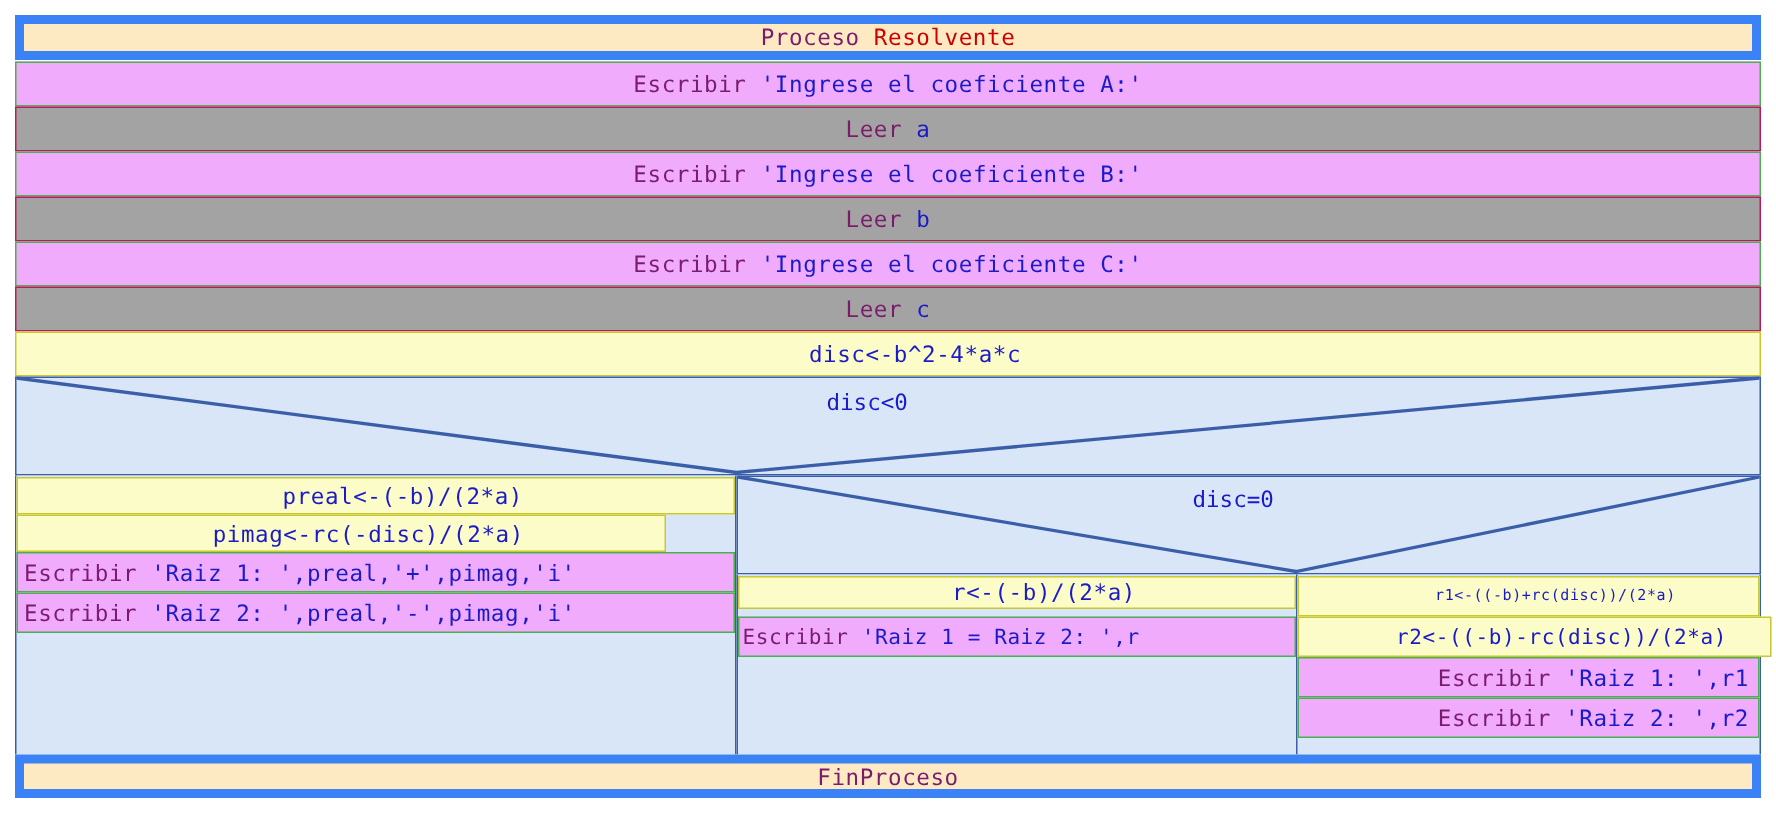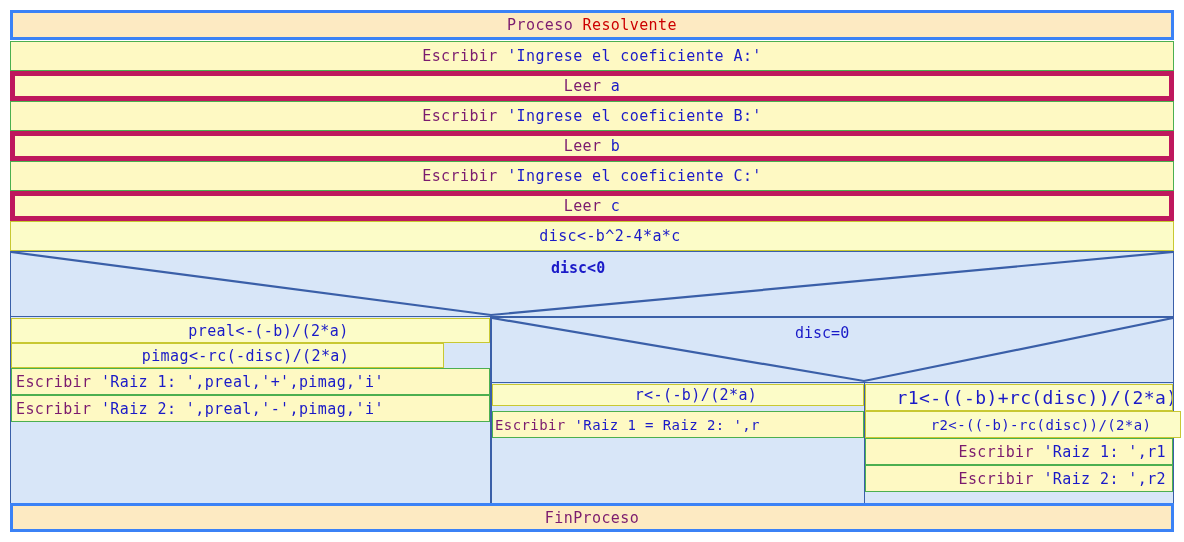--- a/index.html
+++ b/index.html
@@ -30,29 +30,29 @@
     justify-content: center;
     font-size: 15px;
     letter-spacing: 0.4px;
     white-space: pre;
     overflow: hidden;
   }
 
   
   .blk-process {          
     background: #fdeac2;
-    border: 3px solid #3b82f6;
+    border: 6px solid #3b82f6;
   }
   .blk-write {            
-    background: #fef9c3;
+    background: #f0abfc;
     border: 1px solid #4caf50;
   }
   .blk-read {             
-    background: #fef9c3;
-    border: 5px solid #be185d;
+    background: #a3a3a3;
+    border: 1px solid #be185d;
   }
   .blk-assign {           
     background: #fcfcc8;
     border: 1px solid #c8c832;
     padding-left: 36px;
   }
   .blk-branchfill {       
     background: #d8e6f8;
     border-left: 1px solid #3a5fa8;
     border-right: 1px solid #3a5fa8;
@@ -121,21 +121,21 @@
 
   <div class="row blk-assign" style="left:10px; top:221px; width:1164px; height:30px;">
     <span class="kw"></span><span class="expr">disc&lt;-b^2-4*a*c</span>
   </div>
 
   <div style="position:absolute; left:10px; top:251px; width:1164px; height:66px;
               background:#d8e6f8; border:1px solid #3a5fa8; box-sizing:border-box;"></div>
   <svg class="decision-svg" style="left:10px; top:251px;" width="1164" height="66" viewBox="0 0 1164 66">
     <polyline points="1,1 481,64 1163,1" fill="none" stroke="#3a5fa8" stroke-width="2.2"></polyline>
   </svg>
-  <div class="dec-text" style="left:551px; top:259px;font-weight:bold;">disc&lt;0</div>
+  <div class="dec-text" style="left:551px; top:259px;">disc&lt;0</div>
   <div class="branch-label" style="left:16px; top:294px;">Si</div>
   <div class="branch-label" style="left:1139px; top:294px;">No</div>
 
   <div class="row blk-branchfill" style="left:10px; top:317px; width:481px; height:186px;"></div>
 
   <div class="row blk-assign" style="left:11px; top:318px; width:479px; height:25px;justify-content:center;">
     <span class="kw"></span><span class="expr">preal&lt;-(-b)/(2*a)</span>
   </div>
 
   <div class="row blk-assign" style="left:11px; top:343px; width:433px; height:25px;">
@@ -164,21 +164,21 @@
   <div class="row blk-assign" style="left:492px; top:384px; width:372px; height:22px;">
     <span class="kw"></span><span class="expr">r&lt;-(-b)/(2*a)</span>
   </div>
 
   <div class="row blk-write" style="left:492px; top:411px; width:372px; height:27px; justify-content:flex-start; padding-left:2px; font-size:14px;">
     <span class="kw">Escribir </span><span class="expr">'Raiz 1 = Raiz 2: ',r</span>
   </div>
 
   <div class="row blk-branchfill" style="left:864px; top:383px; width:310px; height:120px;"></div>
 
-  <div class="row blk-assign" style="left:865px; top:384px; width:308px; height:27px; font-size:18px;">
+  <div class="row blk-assign" style="left:865px; top:384px; width:308px; height:27px; font-size:10px;">
     <span class="kw"></span><span class="expr">r1&lt;-((-b)+rc(disc))/(2*a)</span>
   </div>
 
   <div class="row blk-assign" style="left:865px; top:411px; width:316px; height:27px; font-size:14px;">
     <span class="kw"></span><span class="expr">r2&lt;-((-b)-rc(disc))/(2*a)</span>
   </div>
 
   <div class="row blk-write" style="left:865px; top:438px; width:308px; height:27px; justify-content:flex-end; padding-right:6px;">
     <span class="kw">Escribir </span><span class="expr">'Raiz 1: ',r1</span>
   </div>

